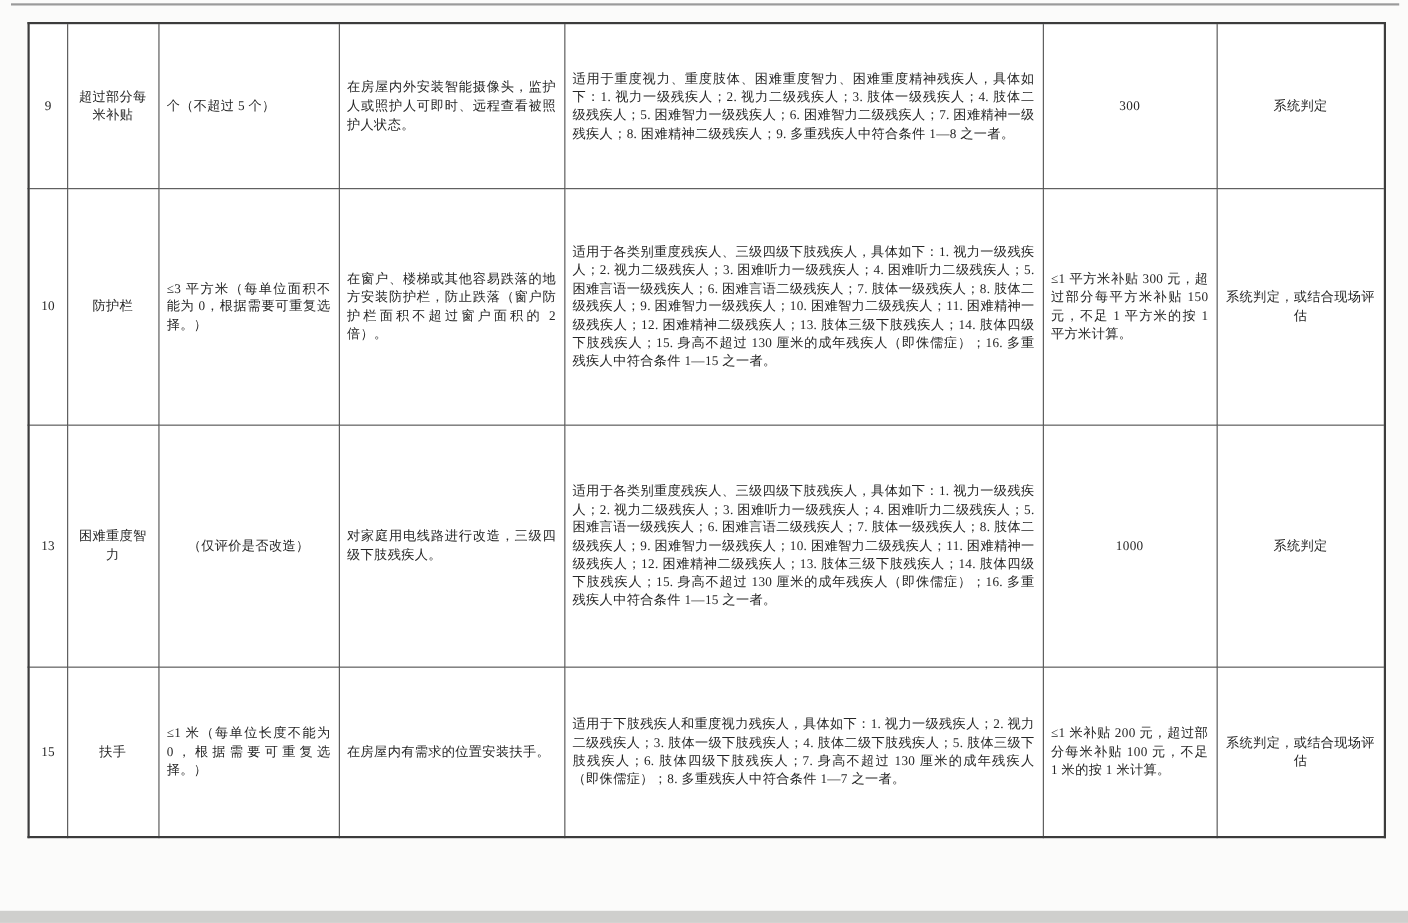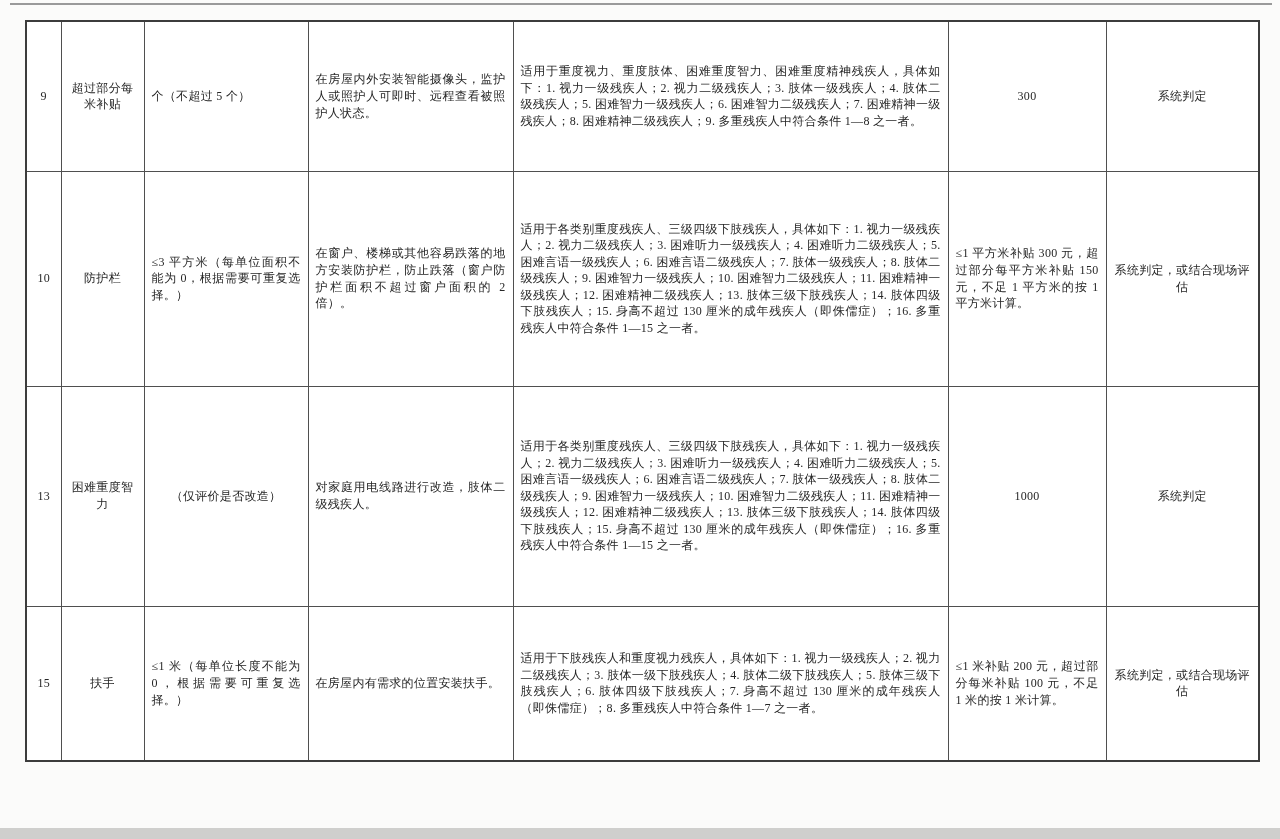--- a/index.html
+++ b/index.html
@@ -106,21 +106,21 @@
       <td class="just">在窗户、楼梯或其他容易跌落的地方安装防护栏，防止跌落（窗户防护栏面积不超过窗户面积的 2 倍）。</td>
       <td class="just">适用于各类别重度残疾人、三级四级下肢残疾人，具体如下：1. 视力一级残疾人；2. 视力二级残疾人；3. 困难听力一级残疾人；4. 困难听力二级残疾人；5. 困难言语一级残疾人；6. 困难言语二级残疾人；7. 肢体一级残疾人；8. 肢体二级残疾人；9. 困难智力一级残疾人；10. 困难智力二级残疾人；11. 困难精神一级残疾人；12. 困难精神二级残疾人；13. 肢体三级下肢残疾人；14. 肢体四级下肢残疾人；15. 身高不超过 130 厘米的成年残疾人（即侏儒症）；16. 多重残疾人中符合条件 1—15 之一者。</td>
       <td class="just">≤1 平方米补贴 300 元，超过部分每平方米补贴 150 元，不足 1 平方米的按 1 平方米计算。</td>
       <td class="center">系统判定，或结合现场评估</td>
     </tr>
 
     <tr class="h-r14">
       <td class="center">13</td>
       <td class="center">困难重度智力</td>
       <td class="center">（仅评价是否改造）</td>
-      <td class="just">对家庭用电线路进行改造，肢体二级残疾人。</td>
+      <td class="just">对家庭用电线路进行改造，三级四级下肢残疾人。</td>
       <td class="just">适用于各类别重度残疾人、三级四级下肢残疾人，具体如下：1. 视力一级残疾人；2. 视力二级残疾人；3. 困难听力一级残疾人；4. 困难听力二级残疾人；5. 困难言语一级残疾人；6. 困难言语二级残疾人；7. 肢体一级残疾人；8. 肢体二级残疾人；9. 困难智力一级残疾人；10. 困难智力二级残疾人；11. 困难精神一级残疾人；12. 困难精神二级残疾人；13. 肢体三级下肢残疾人；14. 肢体四级下肢残疾人；15. 身高不超过 130 厘米的成年残疾人（即侏儒症）；16. 多重残疾人中符合条件 1—15 之一者。</td>
       <td class="center">1000</td>
       <td class="center">系统判定</td>
     </tr>
 
     <tr class="h-r15">
       <td class="center">15</td>
       <td class="center">扶手</td>
       <td class="just">≤1 米（每单位长度不能为 0，根据需要可重复选择。）</td>
       <td class="just">在房屋内有需求的位置安装扶手。</td>

